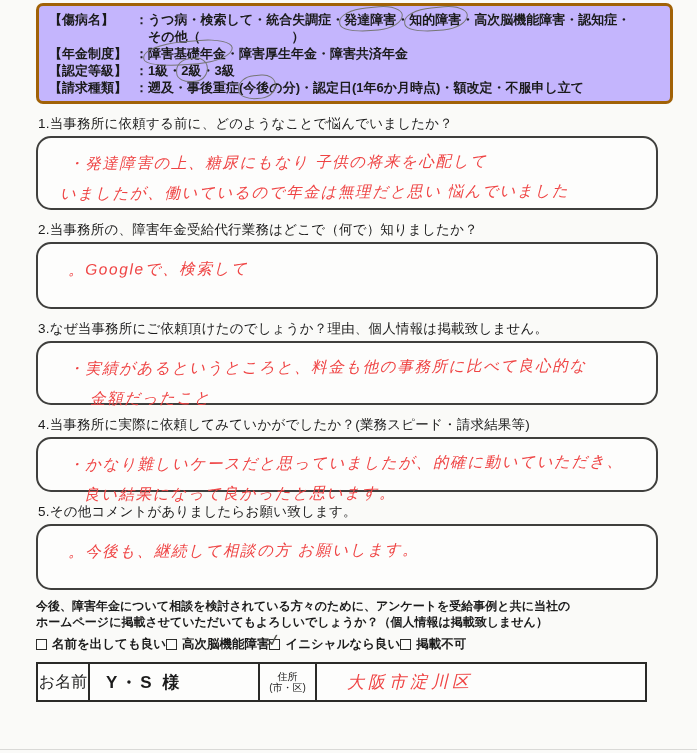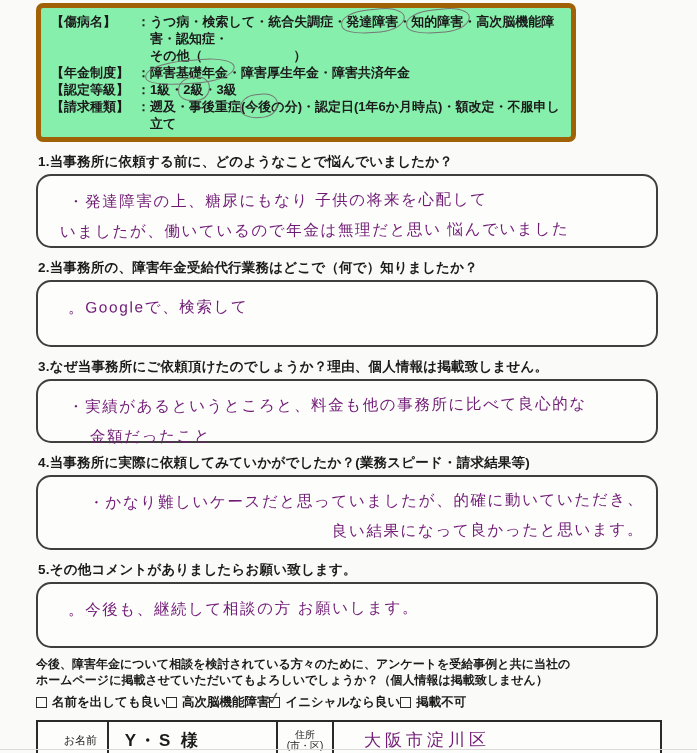--- a/index.html
+++ b/index.html
@@ -5,68 +5,68 @@
   * { margin:0; padding:0; box-sizing:border-box; }
   body { background:#e9e9e7; font-family:"Liberation Sans", sans-serif; }
   .page {
     position:relative; width:697px; height:753px; margin:0 auto;
     background:#fafaf8; color:#1b1b1b; overflow:hidden;
   }
   .content { padding:3px 0 0 36px; width:662px; }
 
   
   .header-box {
-    width:540px; background:#86efac; border-radius:7px;
+    width:637px; background:#c4b5fd; border-radius:7px;
     padding:5px 8px 5px 10px; font-size:13px; font-weight:bold;
-    line-height:17px; border:5px solid #a16207;
+    line-height:17px; border:3px solid #a16207;
   }
   .field-row { display:flex; align-items:flex-start; }
   .f-label { width:86px; flex:none; white-space:nowrap; }
   .f-sep { flex:none; }
   .f-value { flex:1; }
 
   .circled { position:relative; display:inline-block; }
   .circled::after {
     content:""; position:absolute; left:-5px; right:-7px; top:-4px; bottom:-3px;
     border:1.4px solid #767674;
     border-radius:55% 45% 50% 60% / 65% 55% 70% 50%;
     transform:rotate(-5deg); pointer-events:none;
   }
 
   
-  .q-heading { font-size:13.5px; font-weight:bold; margin:11px 0 3px 2px; letter-spacing:0.2px; }
+  .q-heading { font-size:13.5px; font-weight:normal; margin:11px 0 3px 2px; letter-spacing:0.2px; }
   .answer-box {
     width:622px; background:#fdfdfc; border:2px solid #3f3f3d;
     border-radius:15px; padding:9px 12px 4px 30px;
   }
-  .hw { font-size:15.5px; color:#701a75; letter-spacing:1.6px; line-height:30px; }
+  .hw { font-size:15.5px; color:#ef4444; letter-spacing:1.6px; line-height:30px;font-style:italic; }
   .hw-line { transform:rotate(-0.35deg); min-height:30px; }
   .qbox-1 { height:74px; }
   .qbox-2 { height:67px; }
   .qbox-3 { height:64px; }
-  .qbox-4 { height:75px;text-align:right; }
+  .qbox-4 { height:55px; }
   .qbox-5 { height:66px; }
   .qbox-1 .hw-line2 { margin-left:-8px; }
   .qbox-3 .hw-line2 { margin-left:22px; }
   .qbox-4 .hw-line2 { margin-left:16px; }
 
   
   .consent-paragraph { margin-top:9px; width:626px; font-size:12px; font-weight:bold; line-height:15.5px; }
   .consent-options { display:flex; margin-top:6px; font-size:12.5px; font-weight:bold; align-items:center; }
   .cb-option { display:flex; align-items:center; position:relative; }
   .cb-box { width:11px; height:11px; border:1.6px solid #2e2e2c; margin-right:5px; flex:none; position:relative; background:#fdfdfc; }
   .cb-tick {
     position:absolute; left:-3px; top:-10px; font-size:17px; color:#55554f;
     transform:rotate(-10deg); font-weight:normal; pointer-events:none;
   }
 
   
   .sig-table { margin-top:9px; border-collapse:collapse; }
   .sig-table td { border:2px solid #2a2a28; background:#fdfdfc; height:38px; vertical-align:middle; }
-  .td-name-label  { width:71px; font-size:11px; text-align:center;padding-left:16px; }
+  .td-name-label  { width:52px; font-size:16px; text-align:center; }
   .td-name-value  { width:170px; font-size:17px; font-weight:bold; letter-spacing:3px; padding-left:16px; }
   .td-addr-label  { width:57px; font-size:10px; text-align:center; line-height:11px; }
   .td-addr-value  { width:330px; font-size:17px; padding-left:30px; }
   .td-addr-value .hw-line { letter-spacing:4px; }
 
   .bottom-scan-line { position:absolute; left:0; right:0; bottom:3px; border-top:1px solid #d9d9d7; }
 </style>
 </head>
 <body>
 

